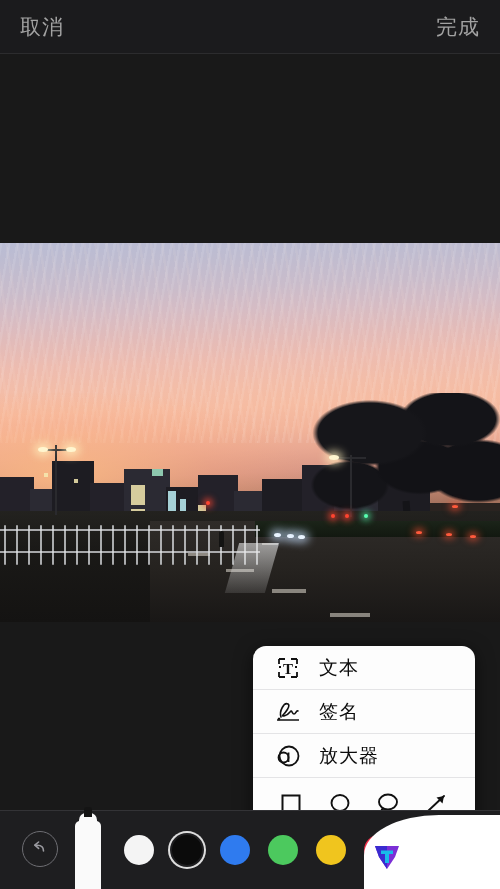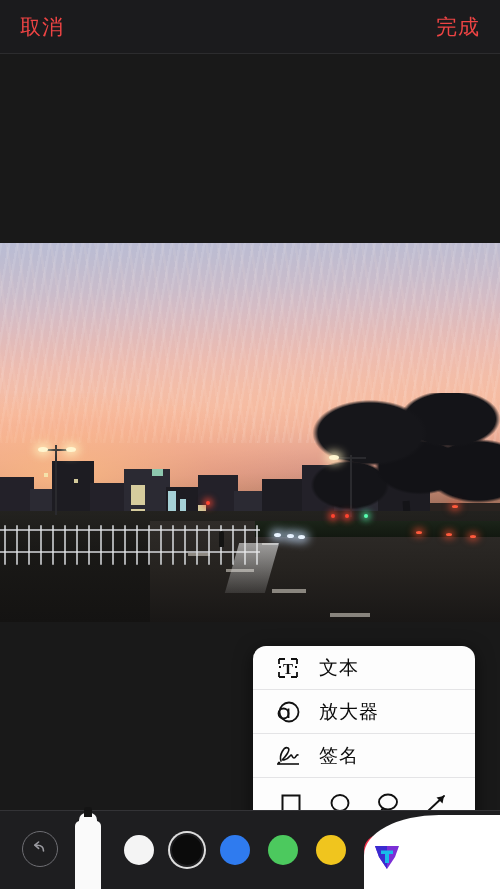--- a/index.html
+++ b/index.html
@@ -19,21 +19,21 @@
   
   #navbar {
     position:absolute; left:0; top:0; width:500px; height:54px;
     background:#1b1b1d;
     border-bottom:1px solid #2c2c2e;
     display:flex; align-items:center; justify-content:space-between;
     padding:0 20px;
     z-index:40;
   }
   .nav-btn {
-    color:#ef4444;
+    color:#a3a3a3;
     font-size:21px;
     letter-spacing:1px;
     line-height:1;
     cursor:pointer;
     white-space:nowrap;
     text-align:center;
   }
   #nav-title {
     position:absolute; left:0; right:0; top:0; height:54px;
     display:flex; align-items:center; justify-content:center;
@@ -420,38 +420,38 @@
           <path d="M4 12 H6" stroke="#111" stroke-width="1.8" fill="none"></path>
           <path d="M20 12 H22" stroke="#111" stroke-width="1.8" fill="none"></path>
           <text x="13" y="19" font-family="'Liberation Serif',serif" font-size="15" font-weight="bold" text-anchor="middle" fill="#111">T</text>
         </svg>
       </span>
       <span class="ml">文本</span>
     </div>
 
     <div class="menu-row">
       <span class="mi">
+        <svg width="30" height="26" viewBox="0 0 30 26">
+          <path d="M2 21 H24" stroke="#111" stroke-width="1.6" fill="none"></path>
+          <path d="M3 19 l2 2 M5 19 l-2 2" stroke="#111" stroke-width="1.1" fill="none"></path>
+          <path d="M6 18 C4 12, 9 3, 13 5 C16 7, 10 14, 8 16 C6 18, 12 17, 15 13 C17 10, 17 15, 19 15 C21 15, 21 11, 23 12" stroke="#111" stroke-width="1.6" fill="none" stroke-linecap="round"></path>
+        </svg>
+      </span>
+      <span class="ml">签名</span>
+    </div>
+
+    <div class="menu-row">
+      <span class="mi">
         <svg width="28" height="26" viewBox="0 0 28 26">
           <circle cx="14" cy="13" r="9.5" stroke="#111" stroke-width="1.8" fill="none"></circle>
           <circle cx="8.5" cy="14.5" r="5" stroke="#111" stroke-width="1.8" fill="none"></circle>
           <path d="M13.5 9.5 V19" stroke="#111" stroke-width="1.8" fill="none"></path>
         </svg>
       </span>
       <span class="ml">放大器</span>
-    </div>
-
-    <div class="menu-row">
-      <span class="mi">
-        <svg width="30" height="26" viewBox="0 0 30 26">
-          <path d="M2 21 H24" stroke="#111" stroke-width="1.6" fill="none"></path>
-          <path d="M3 19 l2 2 M5 19 l-2 2" stroke="#111" stroke-width="1.1" fill="none"></path>
-          <path d="M6 18 C4 12, 9 3, 13 5 C16 7, 10 14, 8 16 C6 18, 12 17, 15 13 C17 10, 17 15, 19 15 C21 15, 21 11, 23 12" stroke="#111" stroke-width="1.6" fill="none" stroke-linecap="round"></path>
-        </svg>
-      </span>
-      <span class="ml">签名</span>
     </div>
 
     <div id="shape-row">
       <span class="shape-btn">
         <svg width="24" height="24" viewBox="0 0 24 24">
           <rect x="3.5" y="4.5" width="17" height="15.5" stroke="#111" stroke-width="2" fill="none"></rect>
         </svg>
       </span>
       <span class="shape-btn">
         <svg width="24" height="24" viewBox="0 0 24 24">

